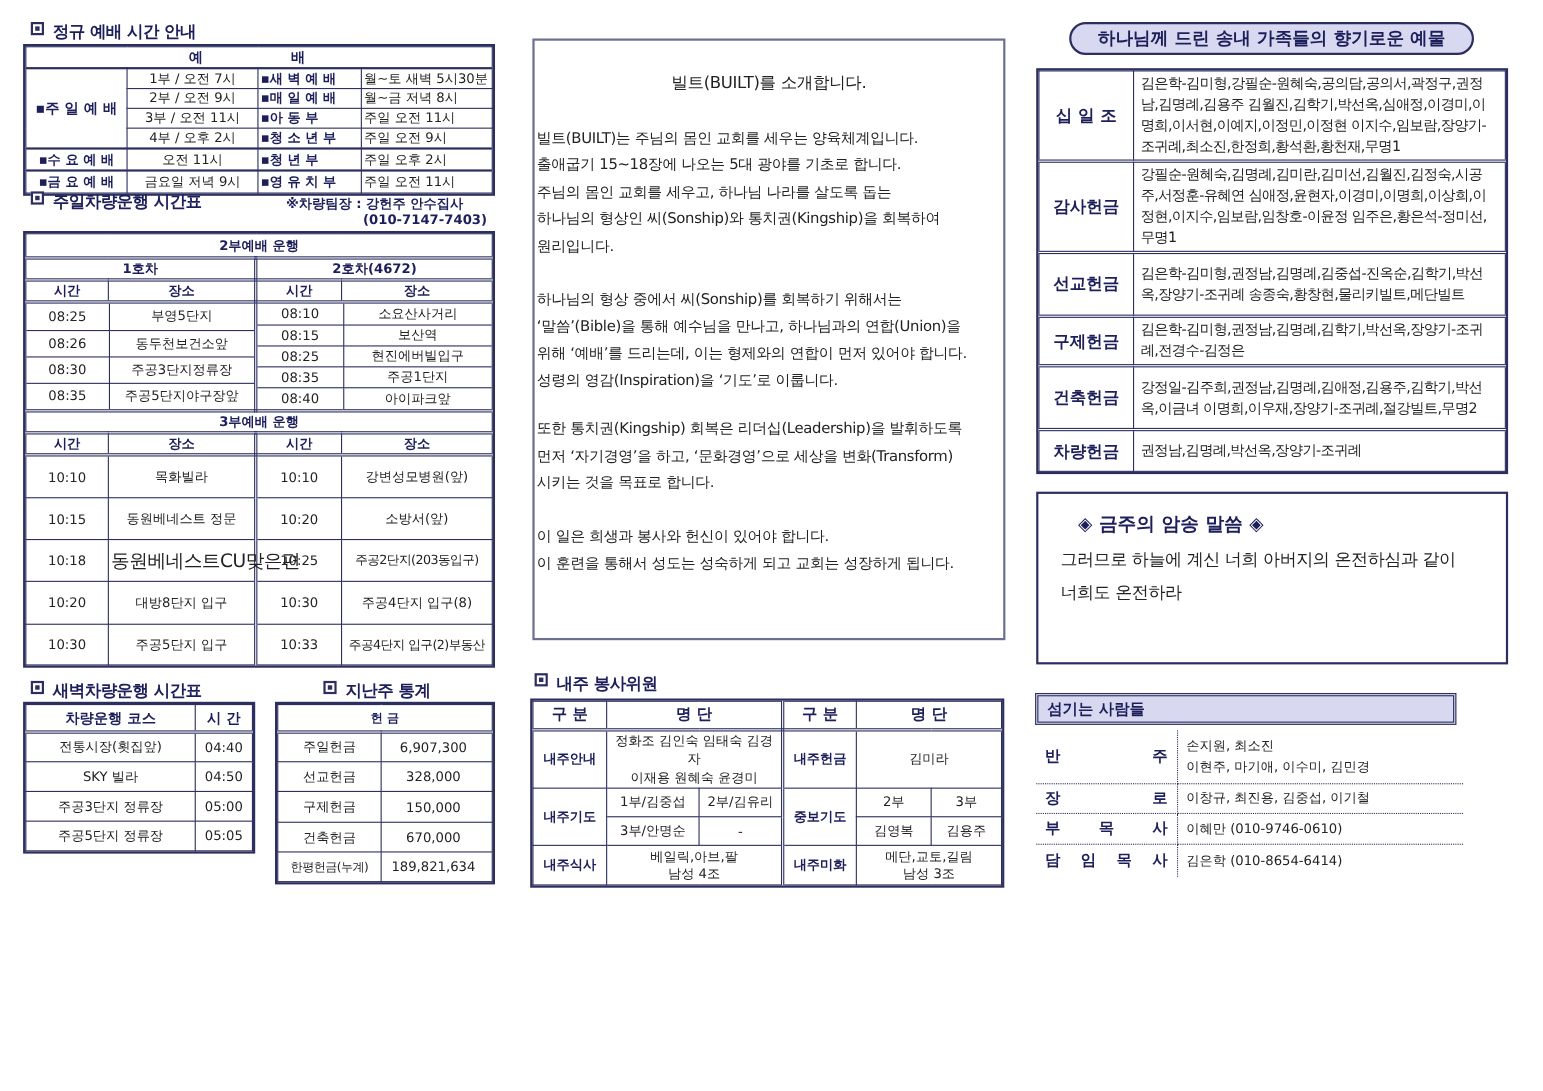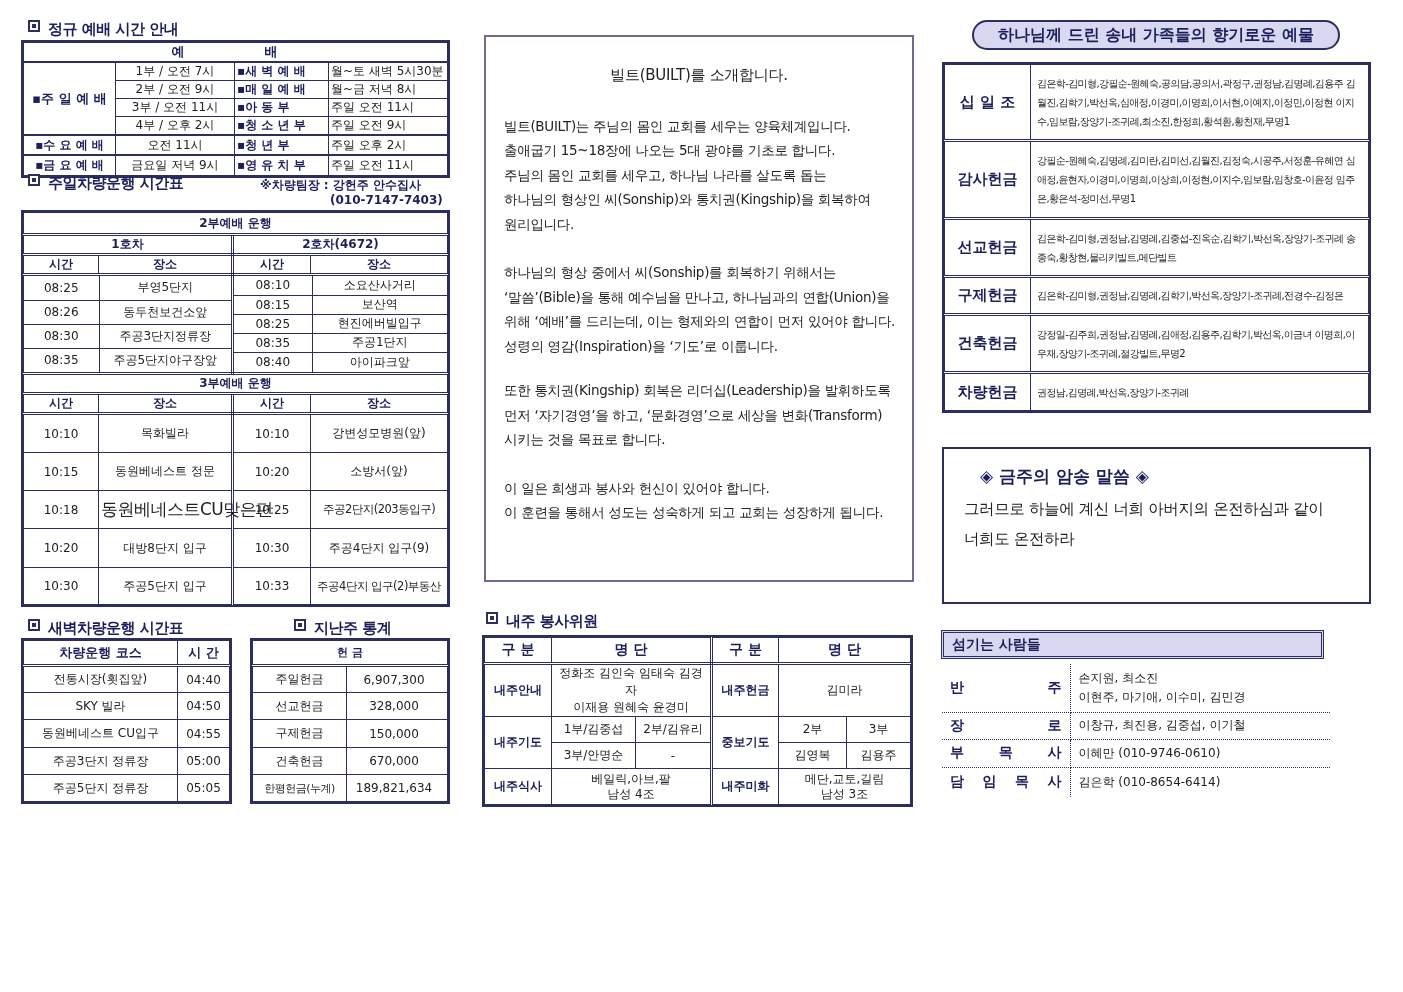--- a/index.html
+++ b/index.html
@@ -9,24 +9,24 @@
 .sec-title .sq{width:12px;height:12px;border:2px solid #2b2e5e;background:#fff;margin-right:8px;position:relative;flex:none}
 .sec-title .sq::after{content:"";position:absolute;left:2px;top:2px;width:4px;height:4px;background:#2b2e5e}
 table{border-collapse:collapse;width:100%}
 td,th{border:1px solid #2b2e5e;text-align:center;font-weight:normal;color:#222;font-size:12px;padding:0 2px;white-space:nowrap}
 .frame{border:2px solid #2b2e5e}
 .b{font-weight:bold;color:#1c1f5a}
 .dbl-b td{border-bottom:3px double #2b2e5e}
 .vsep{border-right:3px double #2b2e5e}
 .left{text-align:left}
 .right{padding-right:8px}
-.built{border:2px solid #6b6e90;background:#fff;padding:0 18px;font-size:13.5px;color:#222;line-height:24.5px}
+.built{border:2px solid #6b6e90;background:#fff;padding:0 2px;font-size:13.5px;color:#222;line-height:24.5px}
 .built p{white-space:nowrap;letter-spacing:-0.3px}
 .pill{border:2px solid #2b2e5e;border-radius:16px;background:#d8d9f0;font-weight:bold;color:#1c1f5a;font-size:16px;display:flex;align-items:center;justify-content:center}
-.offer td{font-size:10px;letter-spacing:-0.6px;line-height:19px}
+.offer td{font-size:13px;letter-spacing:-0.6px;line-height:19px}
 .offer td.cat{font-weight:bold;font-size:15px;color:#1c1f5a;width:88px;letter-spacing:0}
 .offer tr{border-bottom:3px double #2b2e5e}
 .verse{border:2px solid #2b2e5e;padding:16px 20px}
 .people-head{border:3px double #2b2e5e;background:#d8d9f0;font-weight:bold;color:#1c1f5a;font-size:14px;padding:2px 8px}
 .people td{border:none;border-bottom:1px dotted #2b2e5e;font-size:12px;text-align:left;padding:2px 8px}
 .people td.role{font-weight:bold;font-size:14px;color:#1c1f5a;border-right:1px dotted #2b2e5e;letter-spacing:0;width:128px}
 .role span{display:flex;justify-content:space-between}
 </style>
 </head>
 <body>
@@ -196,21 +196,21 @@
   <tr style="height:38px">
     <td>10:18</td>
     <td class="vsep" style="font-size:17px;letter-spacing:-0.5px">동원베네스트CU맞은편</td>
     <td>10:25</td>
     <td style="font-size:11.5px;letter-spacing:-0.5px">주공2단지(203동입구)</td>
   </tr>
   <tr style="height:39px">
     <td>10:20</td>
     <td class="vsep">대방8단지 입구</td>
     <td>10:30</td>
-    <td>주공4단지 입구(9)</td>
+    <td>주공4단지 입구(8)</td>
   </tr>
   <tr style="height:37px">
     <td>10:30</td>
     <td class="vsep">주공5단지 입구</td>
     <td>10:33</td>
     <td style="font-size:11.5px;letter-spacing:-0.5px">주공4단지 입구(2)부동산</td>
   </tr>
 </tbody>
     </table>
 </div>
@@ -230,24 +230,20 @@
     <td class="b" style="font-size:13px">차량운행 코스</td>
     <td class="b" style="font-size:13px">시 간</td>
   </tr>
   <tr style="height:27px">
           <td>전통시장(횟집앞)</td>
           <td>04:40</td>
         </tr>
   <tr style="height:27px">
           <td>SKY 빌라</td>
           <td>04:50</td>
-        </tr>
-  <tr style="height:28px">
-          <td>동원베네스트 CU입구</td>
-          <td>04:55</td>
         </tr>
   <tr style="height:27px">
           <td>주공3단지 정류장</td>
           <td>05:00</td>
         </tr>
   <tr style="height:27px">
           <td>주공5단지 정류장</td>
           <td>05:05</td>
         </tr>
 </tbody>

